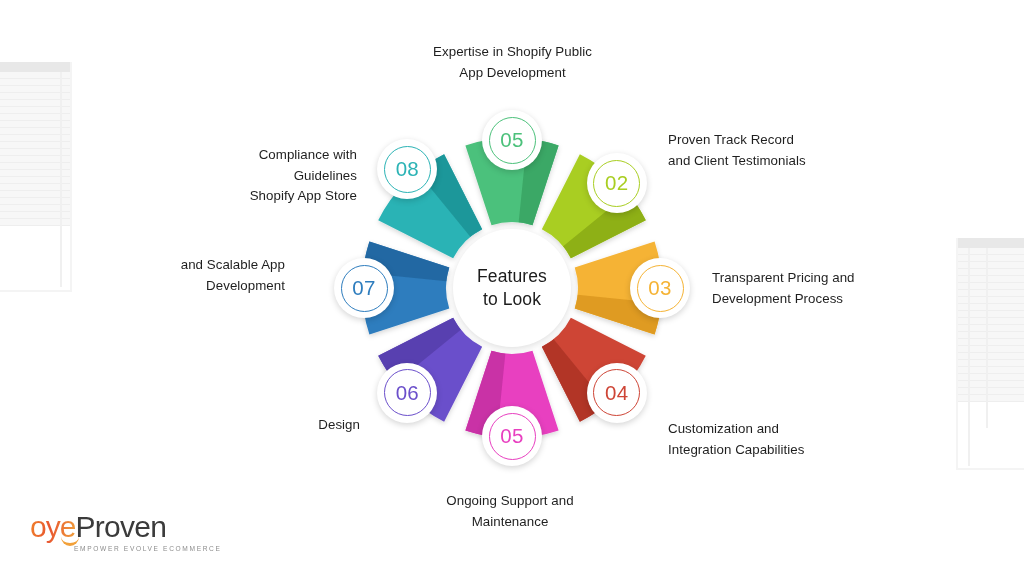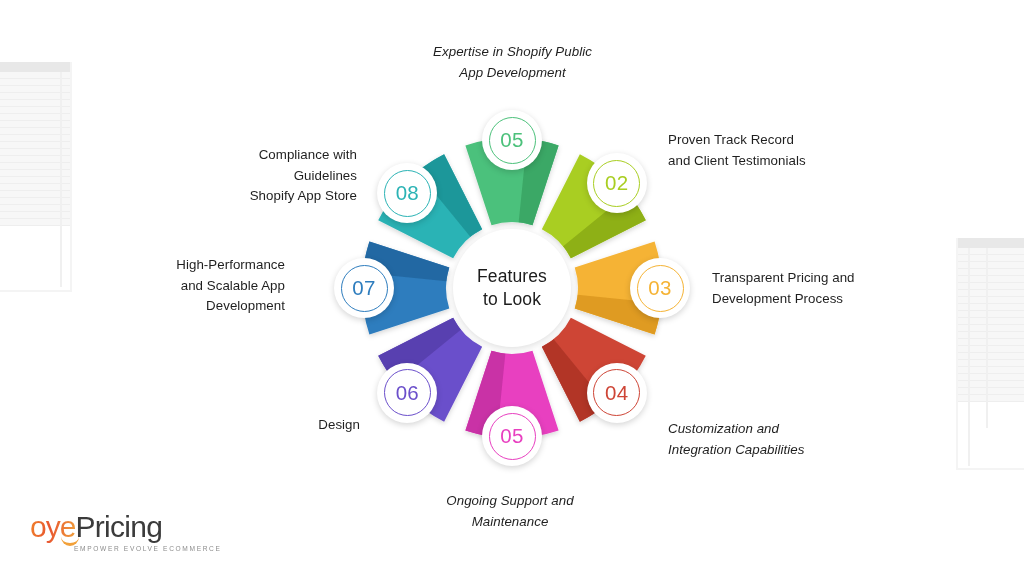--- a/index.html
+++ b/index.html
@@ -81,21 +81,21 @@
   }
 
   
   .label {
     position:absolute;
     font-size:13.3px;
     line-height:1.55;
     color:#1f1f1f;
     letter-spacing:.05px;
   }
-  .label.ctr { text-align:center;font-style:italic; }
+  .label.ctr { text-align:center; }
   .label.rgt { text-align:right; }
   .label.lft { text-align:left; }
 
   
   #logo { position:absolute; left:30px; top:510px; }
   .logo-row { display:flex; align-items:baseline; position:relative; }
   .logo-oye {
     font-size:30px; font-weight:normal;
     letter-spacing:-1px;
     background:linear-gradient(100deg,#F0842A 0%,#E8552F 45%,#F0A23C 100%);
@@ -237,21 +237,20 @@
       <div>Compliance with</div>
       <div>Guidelines</div>
       <div>Shopify App Store</div>
     </div>
     <div class="badge" style="left: 630px; top: 258px; color: rgb(245, 179, 53);">
       <div class="ring">
         <span class="num">03</span>
       </div>
     </div>
     <div class="label rgt" style="left: 155px; top: 255px; width: 130px;">
-      <div>High-Performance</div>
       <div>and Scalable App</div>
       <div>Development</div>
     </div>
     <div class="badge" style="left: 586.652px; top: 362.652px; color: rgb(206, 69, 54);">
       <div class="ring">
         <span class="num">04</span>
       </div>
     </div>
     <div class="label rgt" style="left: 200px; top: 415px; width: 160px;">
       <div>Design</div>
@@ -263,44 +262,44 @@
     </div>
     <div class="label ctr" style="left: 420px; top: 491px; width: 180px;">
       <div>Ongoing Support and</div>
       <div>Maintenance</div>
     </div>
     <div class="badge" style="left: 377.348px; top: 362.652px; color: rgb(107, 79, 203);">
       <div class="ring">
         <span class="num">06</span>
       </div>
     </div>
-    <div class="label lft" style="left: 668px; top: 419px; width: 190px; font-style: italic;">
+    <div class="label lft" style="left: 668px; top: 419px; width: 190px;">
       <div>Customization and</div>
       <div>Integration Capabilities</div>
     </div>
     <div class="badge" style="left: 334px; top: 258px; color: rgb(46, 125, 190);">
       <div class="ring">
         <span class="num">07</span>
       </div>
     </div>
     <div class="label lft" style="left: 712px; top: 268px; width: 180px;">
       <div>Transparent Pricing and</div>
       <div>Development Process</div>
     </div>
-    <div class="badge" style="left: 377.348px; top: 163px; color: rgb(43, 179, 181);">
+    <div class="badge" style="left: 377.348px; top: 139px; color: rgb(43, 179, 181);">
       <div class="ring">
         <span class="num">08</span>
       </div>
     </div>
     <div class="label lft" style="left: 668px; top: 130px; width: 180px;">
       <div>Proven Track Record</div>
       <div>and Client Testimonials</div>
     </div>
   </div>
 
 <div id="logo">
   <div class="logo-row">
     <span class="logo-oye">oye</span>
-    <span class="logo-commerz">Pricing</span>
+    <span class="logo-commerz">Proven</span>
     <span class="logo-swoosh"></span>
   </div>
   <div class="logo-tag">EMPOWER EVOLVE ECOMMERCE</div>
 </div>
 
 </body></html>

